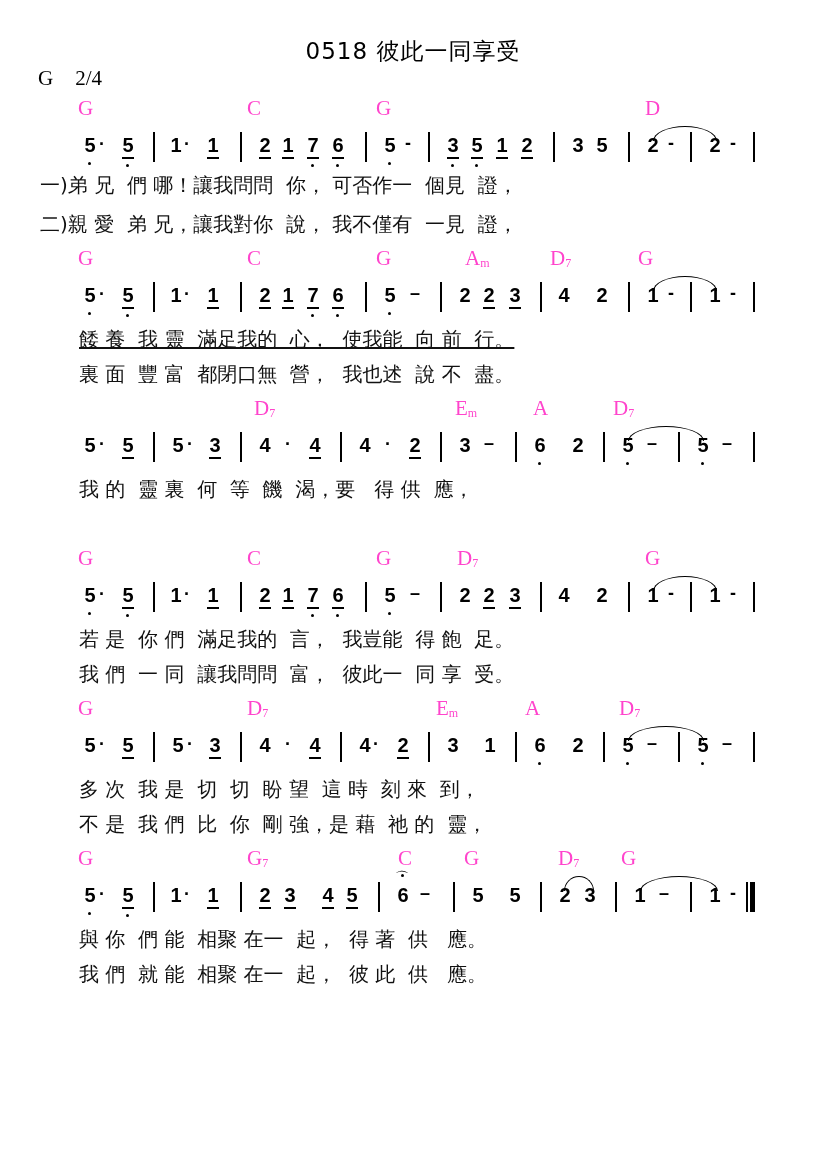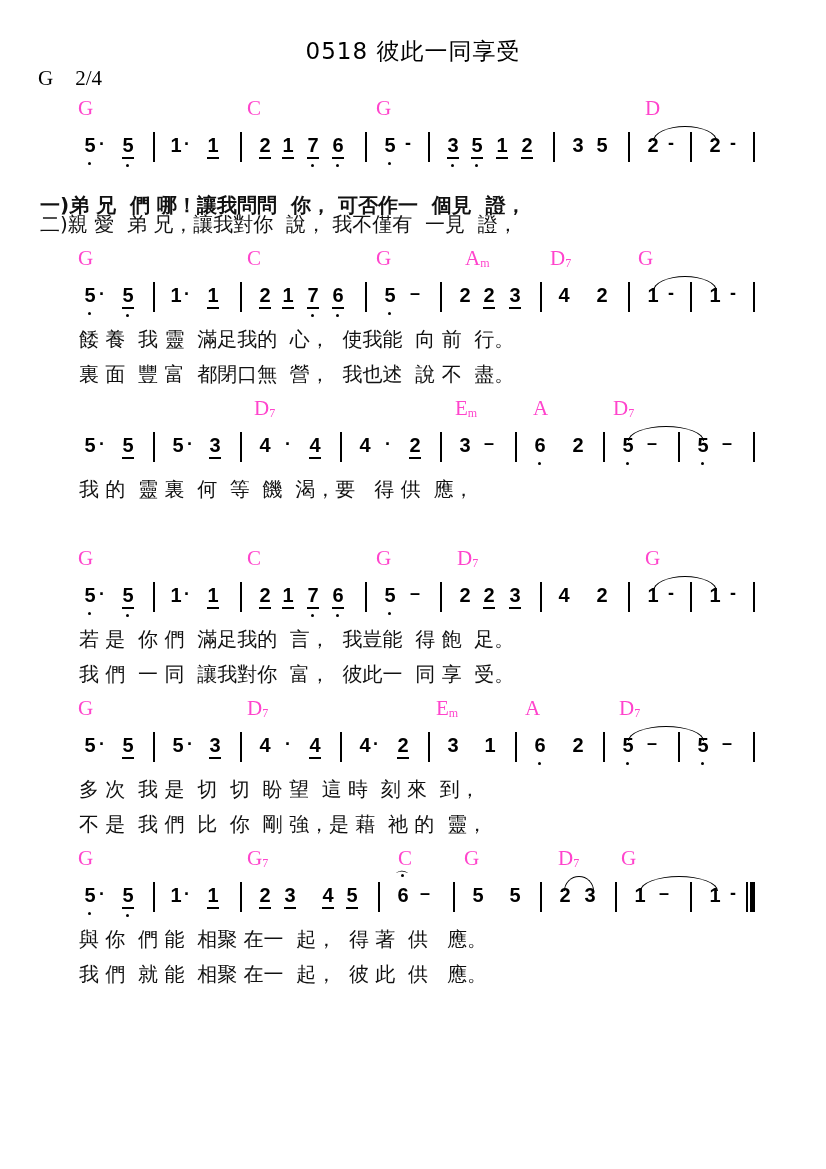--- a/index.html
+++ b/index.html
@@ -78,21 +78,21 @@
     <div class="bar" style="left:628px;top:36px;"></div>
     <div class="tie" style="left:653px;top:30px;width:62px;"></div>
     <span class="note" style="left:646px;top:38px;">2</span>
       <span class="dash" style="left:668px;top:37px;">-</span>
     <div class="bar" style="left:690px;top:36px;"></div>
     <span class="note" style="left:708px;top:38px;">2</span>
       <span class="dash" style="left:730px;top:37px;">-</span>
     <div class="bar" style="left:753px;top:36px;"></div>
   </div>
 
-  <div class="lyr" style="left:40px;top:96px;font-weight:bold;">一)弟 兄  們 哪！讓我問問  你， 可否作一  個見  證，</div>
+  <div class="lyr" style="left:40px;top:76px;">一)弟 兄  們 哪！讓我問問  你， 可否作一  個見  證，</div>
   <div class="lyr" style="left:40px;top:115px;">二)親 愛  弟 兄，讓我對你  說， 我不僅有  一見  證，</div>
 </div>
 
 <div class="sys" style="top:246px;">
   <div class="chord" style="left:78px;top:0;">G</div>
   <div class="chord" style="left:247px;top:0;">C</div>
   <div class="chord" style="left:376px;top:0;">G</div>
   <div class="chord" style="left:457px;top:0;margin-left:8px;">A<sub>m</sub></div>
   <div class="chord" style="left:550px;top:0;">D<sub>7</sub></div>
   <div class="chord" style="left:638px;top:0;">G</div>
@@ -123,21 +123,21 @@
     <div class="bar" style="left:628px;top:36px;"></div>
     <div class="tie" style="left:653px;top:30px;width:62px;"></div>
     <span class="note" style="left:646px;top:38px;">1</span>
       <span class="dash" style="left:668px;top:37px;">-</span>
     <div class="bar" style="left:690px;top:36px;"></div>
     <span class="note" style="left:708px;top:38px;">1</span>
       <span class="dash" style="left:730px;top:37px;">-</span>
     <div class="bar" style="left:753px;top:36px;"></div>
   </div>
 
-  <div class="lyr" style="left:79px;top:80px;">餧 養  我 靈  滿足我的  心，  使我能  向 前  行。</div>
+  <div class="lyr" style="left:79px;top:80px;text-decoration:underline;">餧 養  我 靈  滿足我的  心，  使我能  向 前  行。</div>
   <div class="lyr" style="left:79px;top:115px;">裏 面  豐 富  都閉口無  營，  我也述  說 不  盡。</div>
 </div>
 
 <div class="sys" style="top:396px;">
   <div class="chord" style="left:254px;top:0;">D<sub>7</sub></div>
   <div class="chord" style="left:455px;top:0;">E<sub>m</sub></div>
   <div class="chord" style="left:533px;top:0;">A</div>
   <div class="chord" style="left:613px;top:0;">D<sub>7</sub></div>
 
   <div>
@@ -209,21 +209,21 @@
     <div class="tie" style="left:653px;top:30px;width:62px;"></div>
     <span class="note" style="left:646px;top:38px;">1</span>
       <span class="dash" style="left:668px;top:37px;">-</span>
     <div class="bar" style="left:690px;top:36px;"></div>
     <span class="note" style="left:708px;top:38px;">1</span>
       <span class="dash" style="left:730px;top:37px;">-</span>
     <div class="bar" style="left:753px;top:36px;"></div>
   </div>
 
   <div class="lyr" style="left:79px;top:80px;">若 是  你 們  滿足我的  言，  我豈能  得 飽  足。</div>
-  <div class="lyr" style="left:79px;top:115px;">我 們  一 同  讓我對你  富，  彼此一  同 享  受。</div>
+  <div class="lyr" style="left:79px;top:115px;">我 們  一 同  讓我問問  富，  彼此一  同 享  受。</div>
 </div>
 
 <div class="sys" style="top:696px;">
   <div class="chord" style="left:78px;top:0;">G</div>
   <div class="chord" style="left:247px;top:0;">D<sub>7</sub></div>
   <div class="chord" style="left:436px;top:0;">E<sub>m</sub></div>
   <div class="chord" style="left:525px;top:0;">A</div>
   <div class="chord" style="left:619px;top:0;">D<sub>7</sub></div>
 
   <div>

